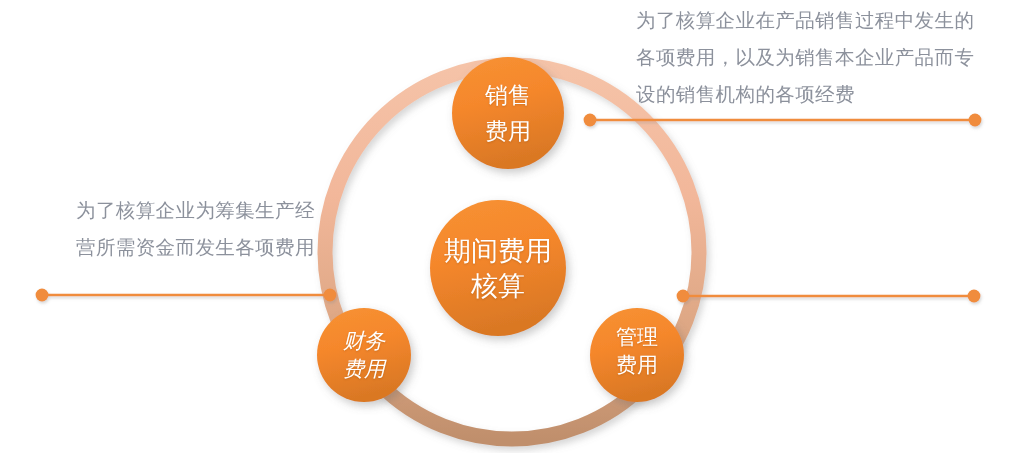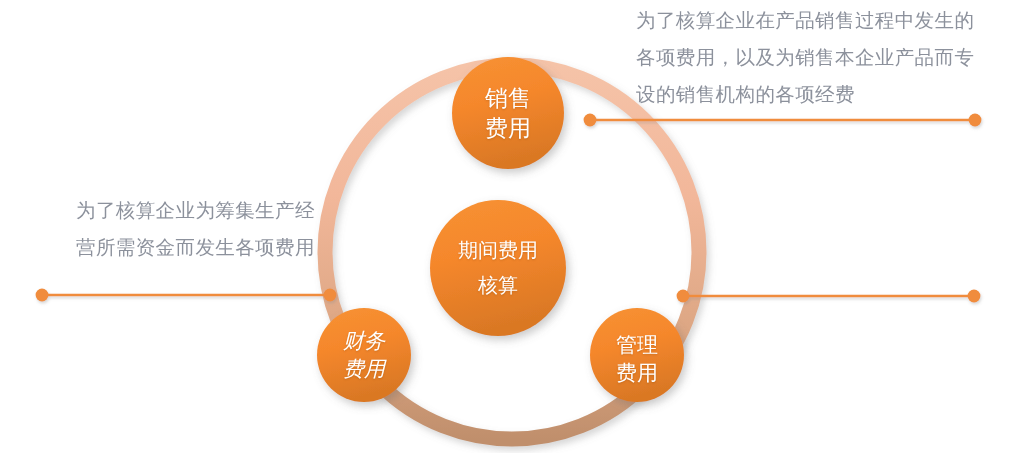--- a/index.html
+++ b/index.html
@@ -68,38 +68,38 @@
     pointer-events: none;
     white-space: pre-line;
     display: flex;
     flex-direction: column;
     justify-content: center;
     align-items: center;
   }
   .label-center {
     left: 420px; top: 190px;
     width: 156px; height: 156px;
-    font-size: 20px;
+    font-size: 27px;
     line-height: 35px;
   }
   .label-top {
     left: 452px; top: 57px;
     width: 112px; height: 112px;
     font-size: 23px;
-    line-height: 30px;
+    line-height: 36px;
   }
   .label-bl {
     left: 317px; top: 308px;
     width: 94px; height: 94px;
     font-size: 21px;
     line-height: 28px;
     font-style: italic;
   }
   .label-br {
-    left: 590px; top: 312px;
+    left: 590px; top: 304px;
     width: 94px; height: 94px;
     font-size: 21px;
     line-height: 28px;
   }
 </style>
 </head>
 <body>
 
 <div id="stage">
 

